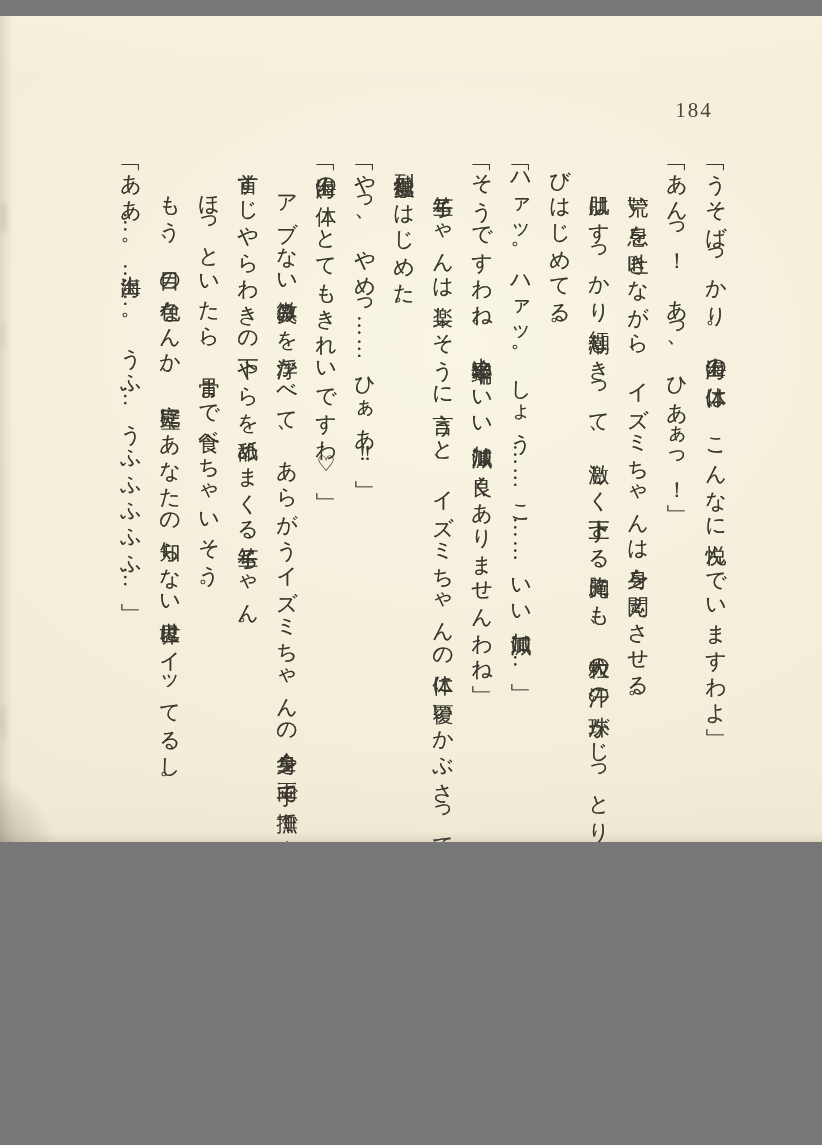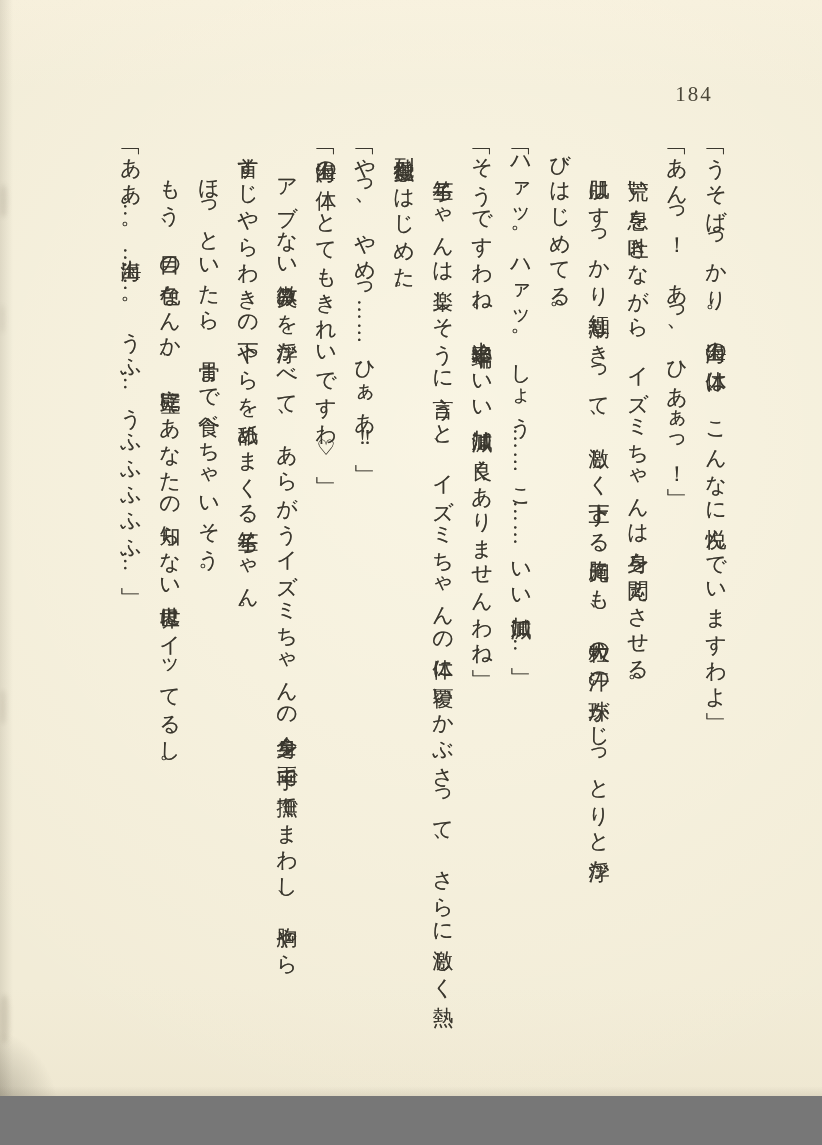--- a/index.html
+++ b/index.html
@@ -1,19 +1,19 @@
 <!DOCTYPE html>
 <html lang="ja"><head>
 <meta charset="utf-8">
 <style>
   html,body { margin:0; padding:0; background:#777; }
   .page {
     position:relative;
-    width:822px; height:1096px;
-    margin:0 auto;
+    width:822px; height:826px;
+    margin:16px auto;
     background:
       radial-gradient(ellipse 120% 90% at 55% 40%, rgba(255,252,238,0.55), rgba(255,252,238,0) 70%),
       linear-gradient(180deg, #f6efdb 0%, #f2ecd7 8%, #f2ecd7 90%, #efe8d2 100%);
     background-color:#f2ecd7;
     overflow:hidden;
     font-family:"Liberation Serif","DejaVu Serif",serif;
   }
   .page-number {
     position:absolute;
     left:668px; top:82px;

